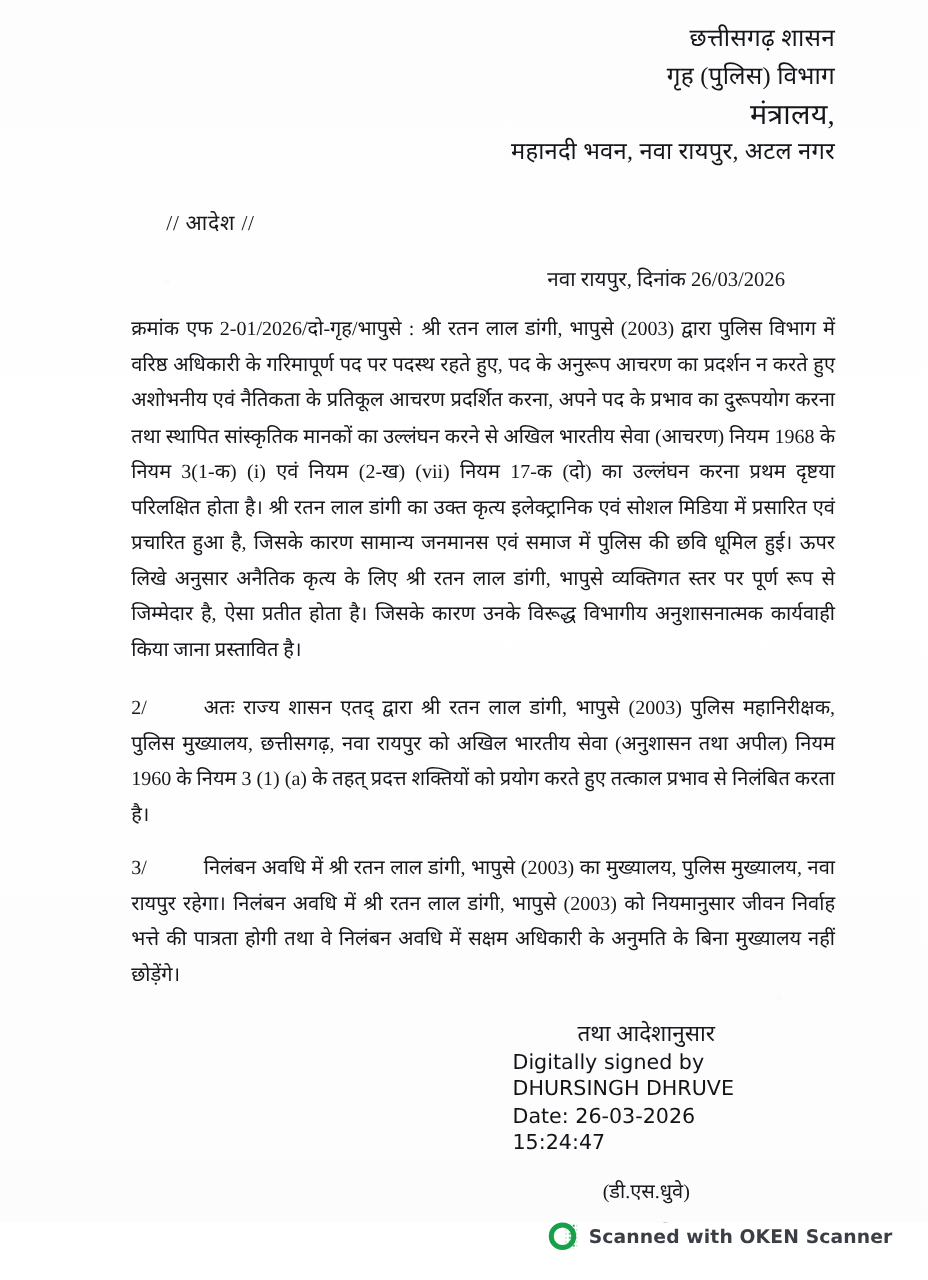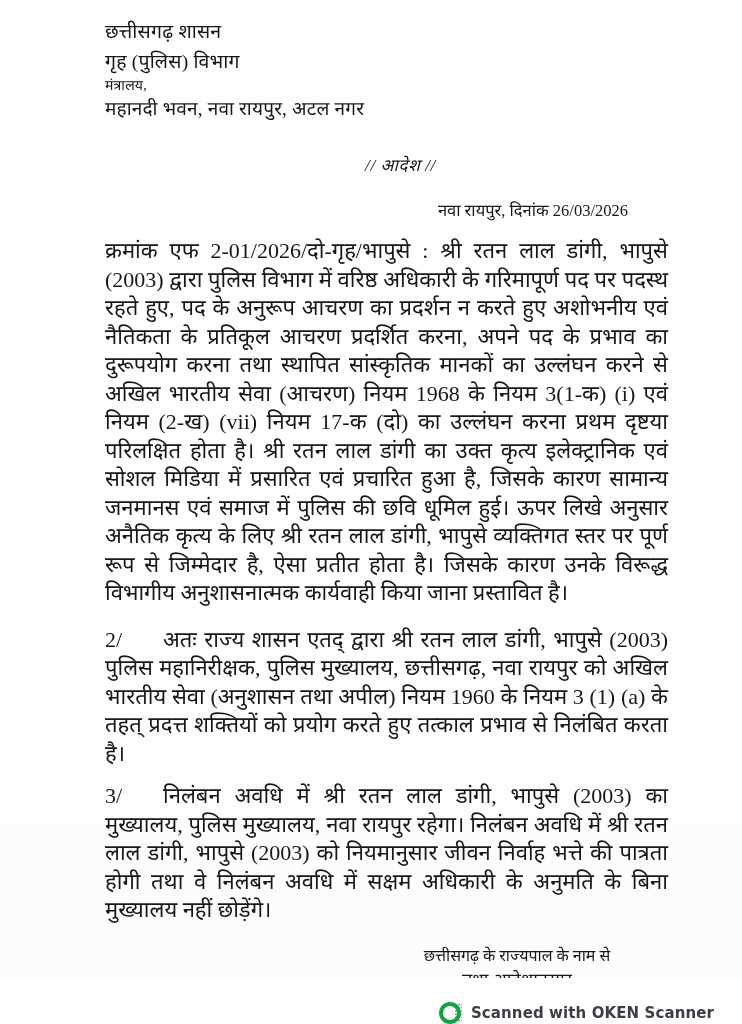--- a/index.html
+++ b/index.html
@@ -30,60 +30,59 @@
   .sheet {
     position: absolute;
     left: 0; right: 0;
     top: 0;
     padding: 0 74px 0 105px;
     box-sizing: border-box;
   }
 
   
   .masthead {
-    text-align: left;
+    text-align: right;
     padding-top: 18px;
     line-height: 1.42;
   }
   .masthead .ln {
     font-family: "Liberation Serif", "DejaVu Serif", serif;
     font-size: 19px;
     letter-spacing: 0.2px;
     color: #14161a;
     white-space: nowrap;
   }
   .masthead .ln.l1 { font-size: 19.5px; }
   .masthead .ln.l2 { font-size: 19.5px; margin-top: 2px; }
-  .masthead .ln.l3 { font-size: 14px; margin-top: 1px; }
+  .masthead .ln.l3 { font-size: 23px; margin-top: 1px; }
   .masthead .ln.l4 { font-size: 19px;   margin-top: 0; }
 
   .order-word {
-    text-align: center;
+    text-align: left;
     margin-top: 30px;
     font-family: "Liberation Serif", "DejaVu Serif", serif;
     font-size: 17px;
-    font-style: italic;
     letter-spacing: 0.6px;
     padding-left: 28px;
   }
 
   .place-date {
     text-align: right;
     margin-top: 22px;
     font-family: Liberation Serif, serif;
     font-size: 16.5px;
     padding-right: 40px;
   }
 
   
   .body-block { margin-top: 16px; }
 
   .para {
     font-family: "Liberation Serif", "DejaVu Serif", serif;
-    font-size: 22px;
+    font-size: 16px;
     line-height: 28.5px;
     text-align: justify;
     text-justify: inter-word;
     color: #15171b;
     margin: 0 0 14px 0;
     position: relative;
   }
   .para.p1 { margin-bottom: 18px; }
   .para.indented {
     padding-left: 0;
@@ -143,21 +142,21 @@
   }
 
   
   .scanbar {
     position: absolute;
     left: 0; right: 0;
     bottom: 0;
     height: 46px;
     background: #ffffff;
     display: flex;
-    align-items: flex-end;
+    align-items: flex-start;
     justify-content: flex-end;
     padding-right: 28px;
     box-sizing: border-box;
   }
   .scan-inner {
     display: flex;
     align-items: center;
     gap: 10px;
   }
   .scan-logo {
@@ -222,23 +221,28 @@
         <span class="marker">2/</span><span>अतः राज्य शासन एतद् द्वारा श्री रतन लाल डांगी, भापुसे (2003) पुलिस महानिरीक्षक, पुलिस मुख्यालय, छत्तीसगढ़, नवा रायपुर को अखिल भारतीय सेवा (अनुशासन तथा अपील) नियम 1960 के नियम 3 (1) (a) के तहत् प्रदत्त शक्तियों को प्रयोग करते हुए तत्काल प्रभाव से निलंबित करता है।</span>
       </p>
 
       <p class="para indented">
         <span class="marker">3/</span><span>निलंबन अवधि में श्री रतन लाल डांगी, भापुसे (2003) का मुख्यालय, पुलिस मुख्यालय, नवा रायपुर रहेगा। निलंबन अवधि में श्री रतन लाल डांगी, भापुसे (2003) को नियमानुसार जीवन निर्वाह भत्ते की पात्रता होगी तथा वे निलंबन अवधि में सक्षम अधिकारी के अनुमति के बिना मुख्यालय नहीं छोड़ेंगे।</span>
       </p>
 
     </div>
 
     <div class="sign-block">
-      <div class="hindi l1">छत्तीसगढ़ के राज्यपाल के नाम से</div>
       <div class="hindi l2">तथा आदेशानुसार</div>
 
+      <div class="digi">
+        <div>Digitally signed by</div>
+        <div>DHURSINGH DHRUVE</div>
+        <div>Date: 26-03-2026</div>
+        <div>15:24:47</div>
+      </div>
 
       <div class="name">(डी.एस.धुवे)</div>
       <div class="desig">अवर सचिव</div>
       <div class="org">छत्तीसगढ़ शासन,</div>
       <div class="dept">गृह (पुलिस) विभाग</div>
     </div>
 
   </div>
 
   <div class="scanbar">

